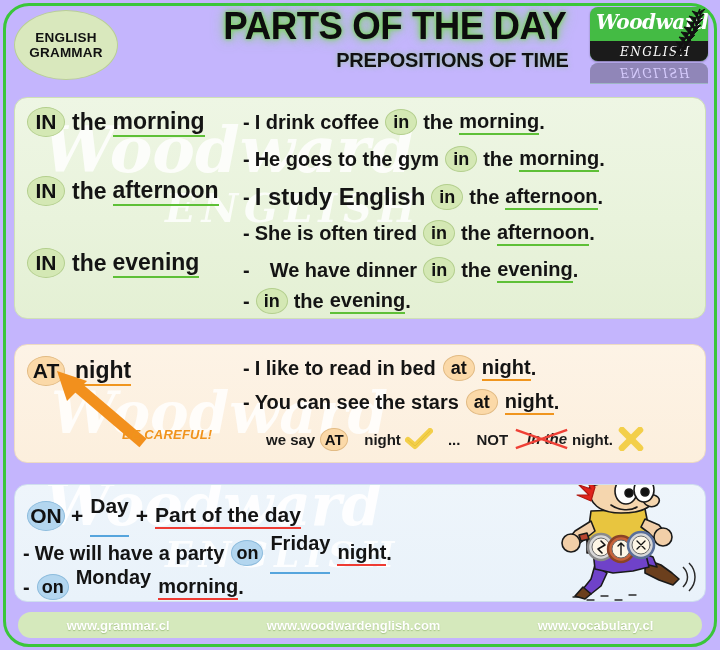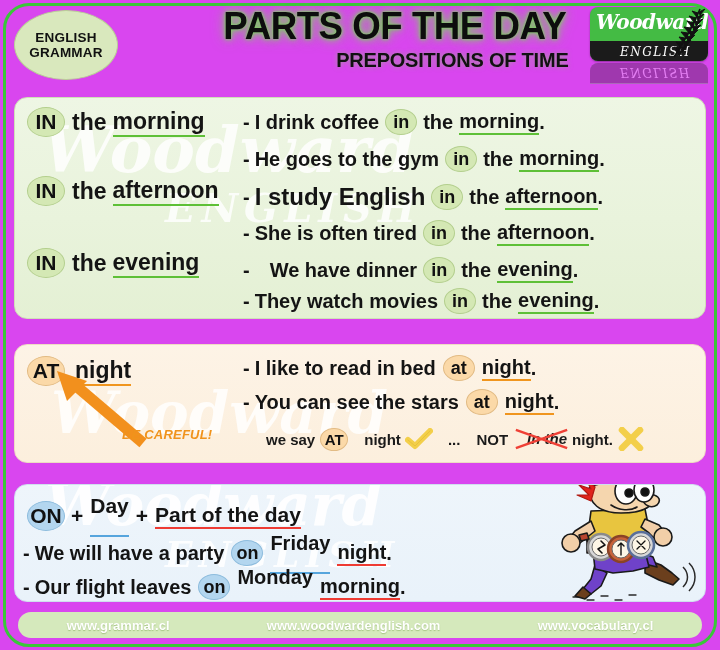--- a/index.html
+++ b/index.html
@@ -12,21 +12,21 @@
     height: 650px;
     font-family: "Liberation Sans", sans-serif;
     overflow: hidden;
   }
 
   #page {
     position: relative;
     width: 720px;
     height: 650px;
     box-sizing: border-box;
-    background: #d946ef;
+    background: #c4b5fd;
   }
 
   
   .frame {
     position: absolute;
     left: 3px; top: 3px;
     width: 714px; height: 644px;
     box-sizing: border-box;
     border: 3px solid #3ac63a;
     border-radius: 26px;
@@ -424,21 +424,20 @@
         <span class="txt" style="font-size:20px;">-</span>
         <span class="txt" style="font-size:20px; margin-left:20px;">We have dinner</span>
         <span class="circ circ-green circ-md" style="margin:0 6px;">in</span>
         <span class="txt" style="font-size:20px;">the</span>
         <span class="txt u-green" style="font-size:20px; margin-left:6px;">evening</span>
         <span class="txt" style="font-size:20px;">.</span>
       </div>
 
       <div class="row" style="left:228px; top:190px;">
         <span class="txt" style="font-size:20px;">-</span>
-        <span class="txt" style="font-size:20px; margin-left:5px;">They watch movies</span>
         <span class="circ circ-green circ-md" style="margin:0 6px;">in</span>
         <span class="txt" style="font-size:20px;">the</span>
         <span class="txt u-green" style="font-size:20px; margin-left:6px;">evening</span>
         <span class="txt" style="font-size:20px;">.</span>
       </div>
     </div>
   </div>
 
   <div class="panel panel-orange">
     <div class="watermark">
@@ -525,21 +524,20 @@
         <span class="txt" style="font-size:20px;">-</span>
         <span class="txt" style="font-size:20px; margin-left:5px;">We will have a party</span>
         <span class="circ circ-blue circ-md" style="margin:0 7px;">on</span>
         <span class="txt u-blue" style="font-size:20px;">Friday</span>
         <span class="txt u-red" style="font-size:20px; margin-left:7px;">night</span>
         <span class="txt" style="font-size:20px;">.</span>
       </div>
 
       <div class="row" style="left:8px; top:81px;">
         <span class="txt" style="font-size:20px;">-</span>
-        <span class="txt" style="font-size:20px; margin-left:5px;">Our flight leaves</span>
         <span class="circ circ-blue circ-md" style="margin:0 7px;">on</span>
         <span class="txt u-blue" style="font-size:20px;">Monday</span>
         <span class="txt u-red" style="font-size:20px; margin-left:7px;">morning</span>
         <span class="txt" style="font-size:20px;">.</span>
       </div>
     </div>
 
     <svg class="character" viewBox="0 0 168 124">
       <g stroke="#1a1a1a" stroke-width="1.6" stroke-linejoin="round" stroke-linecap="round">
 

